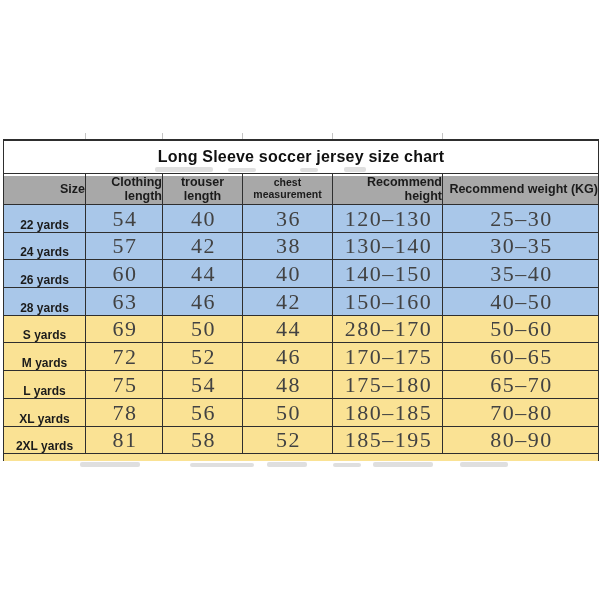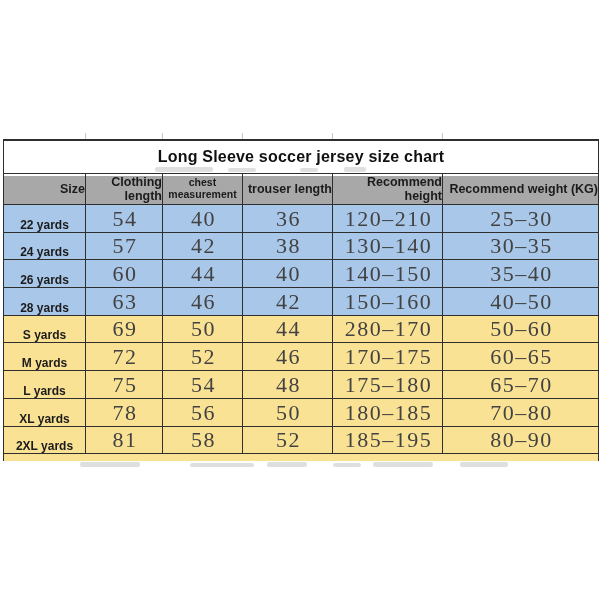--- a/index.html
+++ b/index.html
@@ -57,38 +57,38 @@
   <div class="chart">
     <div class="title">Long Sleeve soccer jersey size chart</div>
     <div class="grid" id="grid">
         <div class="cell header">
           <span>Size</span>
         </div>
         <div class="cell header">
           <span>Clothing</span>
           <span>length</span>
         </div>
+        <div class="cell header">
+          <span>trouser length</span>
+        </div>
         <div class="cell header small">
           <span>chest measurement</span>
-        </div>
-        <div class="cell header">
-          <span>trouser length</span>
         </div>
         <div class="cell header">
           <span>Recommend</span>
           <span>height</span>
         </div>
         <div class="cell header">
           <span>Recommend weight (KG)</span>
         </div>
         <div class="cell blue rowlabel">22 yards</div>
         <div class="cell blue datum">54</div>
         <div class="cell blue datum">40</div>
         <div class="cell blue datum">36</div>
-        <div class="cell blue datum">120–210</div>
+        <div class="cell blue datum">120–130</div>
         <div class="cell blue datum">25–30</div>
         <div class="cell blue rowlabel">24 yards</div>
         <div class="cell blue datum">57</div>
         <div class="cell blue datum">42</div>
         <div class="cell blue datum">38</div>
         <div class="cell blue datum">130–140</div>
         <div class="cell blue datum">30–35</div>
         <div class="cell blue rowlabel">26 yards</div>
         <div class="cell blue datum">60</div>
         <div class="cell blue datum">44</div>

